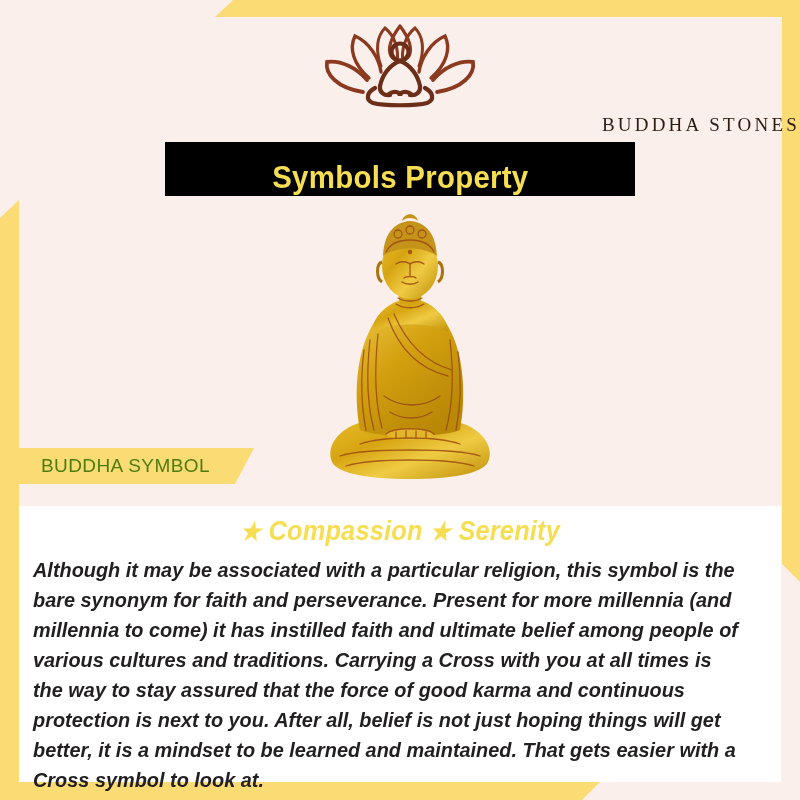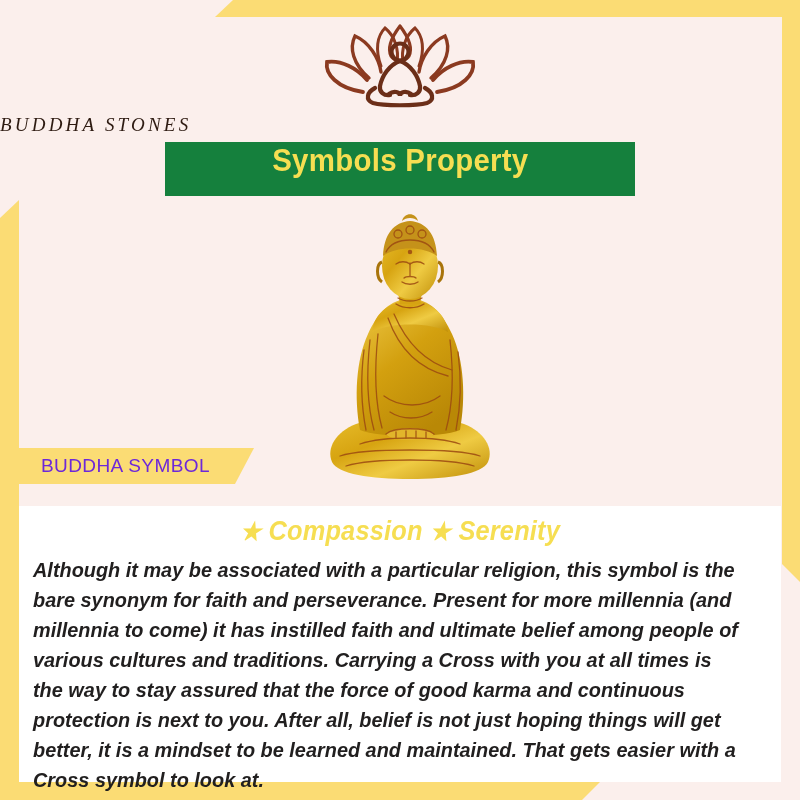--- a/index.html
+++ b/index.html
@@ -55,22 +55,21 @@
     height: 18px;
     clip-path: polygon(0 0, 600px 0, 582px 18px, 0 18px);
   }
 
   
   .logo-block {
     position: absolute;
     top: 22px;
     left: 0;
     width: 800px;
-    text-align: left;
-    font-style: italic;
+    text-align: right;
   }
   .logo-mark {
     display: block;
     margin: 0 auto;
     width: 170px;
     height: 86px;
   }
   .logo-wordmark {
     display: block;
     margin-top: 6px;
@@ -81,23 +80,23 @@
     font-weight: 400;
   }
 
   
   .title-banner {
     position: absolute;
     left: 165px;
     top: 142px;
     width: 470px;
     height: 54px;
-    background: #15803d;
+    background: #000000;
     display: flex;
-    align-items: flex-start;
+    align-items: flex-end;
     justify-content: center;
   }
   .title-banner-text {
     font-family: "Liberation Sans Narrow", "Liberation Sans", sans-serif;
     font-weight: bold;
     font-size: 32px;
     color: #F6DE52;
     letter-spacing: 0.3px;
     transform: scaleX(0.92);
     white-space: nowrap;
@@ -120,21 +119,21 @@
     top: 448px;
     height: 36px;
     width: 235px;
     background: #FBDC74;
     clip-path: polygon(0 0, 235px 0, 216px 36px, 0 36px);
     display: flex;
     align-items: center;
   }
   .ribbon-text {
     padding-left: 22px;
-    color: #6d28d9;
+    color: #4d7c0f;
     font-size: 19px;
     letter-spacing: 0.4px;
     font-family: "Liberation Sans", sans-serif;
     white-space: nowrap;
   }
 
   
   .content-panel {
     position: absolute;
     left: 19px;

